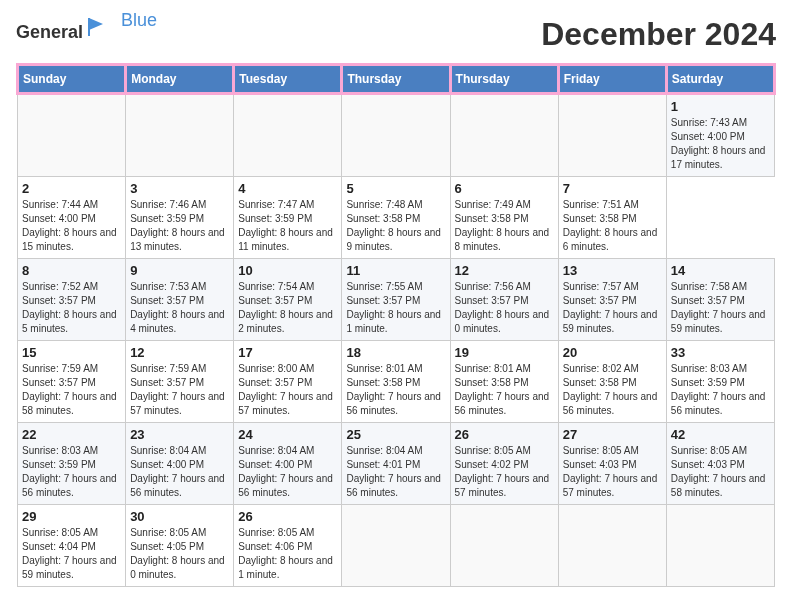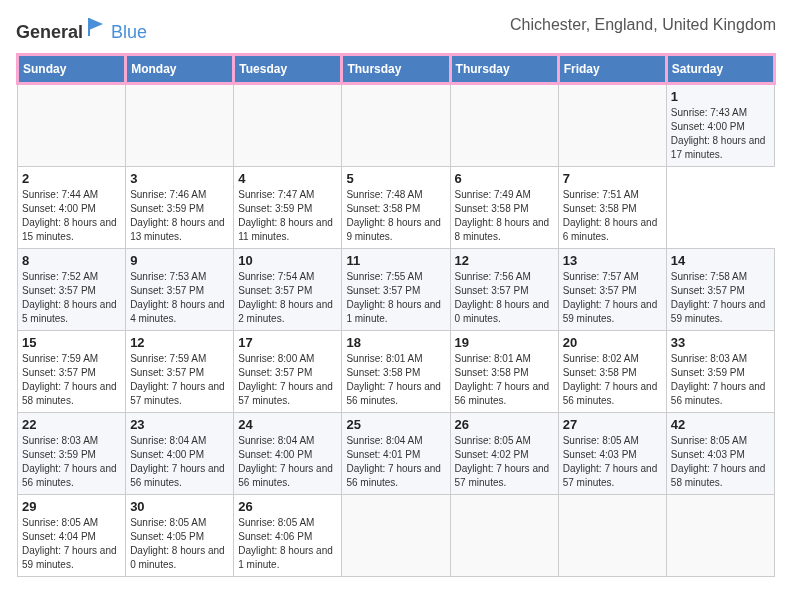--- a/index.html
+++ b/index.html
@@ -11,22 +11,22 @@
       padding: 16px;
     }
     .header-area {
       display: flex;
       justify-content: space-between;
       align-items: flex-start;
       margin-bottom: 10px;
     }
     .logo {
       display: flex;
-      align-items: flex-end;
-      gap: 2px;
+      align-items: flex-start;
+      gap: 12px;
     }
     .logo-icon {
       width: 22px;
       height: 22px;
       margin-left: 2px;
     }
     .title-area {
       text-align: right;
     }
     .month-title {
@@ -88,21 +88,21 @@
   <div class="logo">
     <span>
       <span style="font-size:18px;font-weight:bold;color:#333;">General</span><svg class="logo-icon" viewBox="0 0 22 22" xmlns="http://www.w3.org/2000/svg">
           <polygon points="4,2 18,8 4,14" fill="#4a90d9"></polygon>
           <line x1="4" y1="2" x2="4" y2="20" stroke="#4a90d9" stroke-width="2"></line>
         </svg>
     </span>
     <span style="font-size:18px;font-weight:normal;color:#4a90d9;display:block;margin-top:-6px;margin-left:2px;">Blue</span>
   </div>
   <div class="title-area">
-    <div class="location-title">Chichester, England, United Kingdom</div>
+    <div class="month-title">December 2024</div>
   </div>
 </div>
 
 <table class="calendar">
   <thead>
     <tr>
     <th>Sunday</th>
         <th>Monday</th>
         <th>Tuesday</th>
         <th>Thursday</th>

